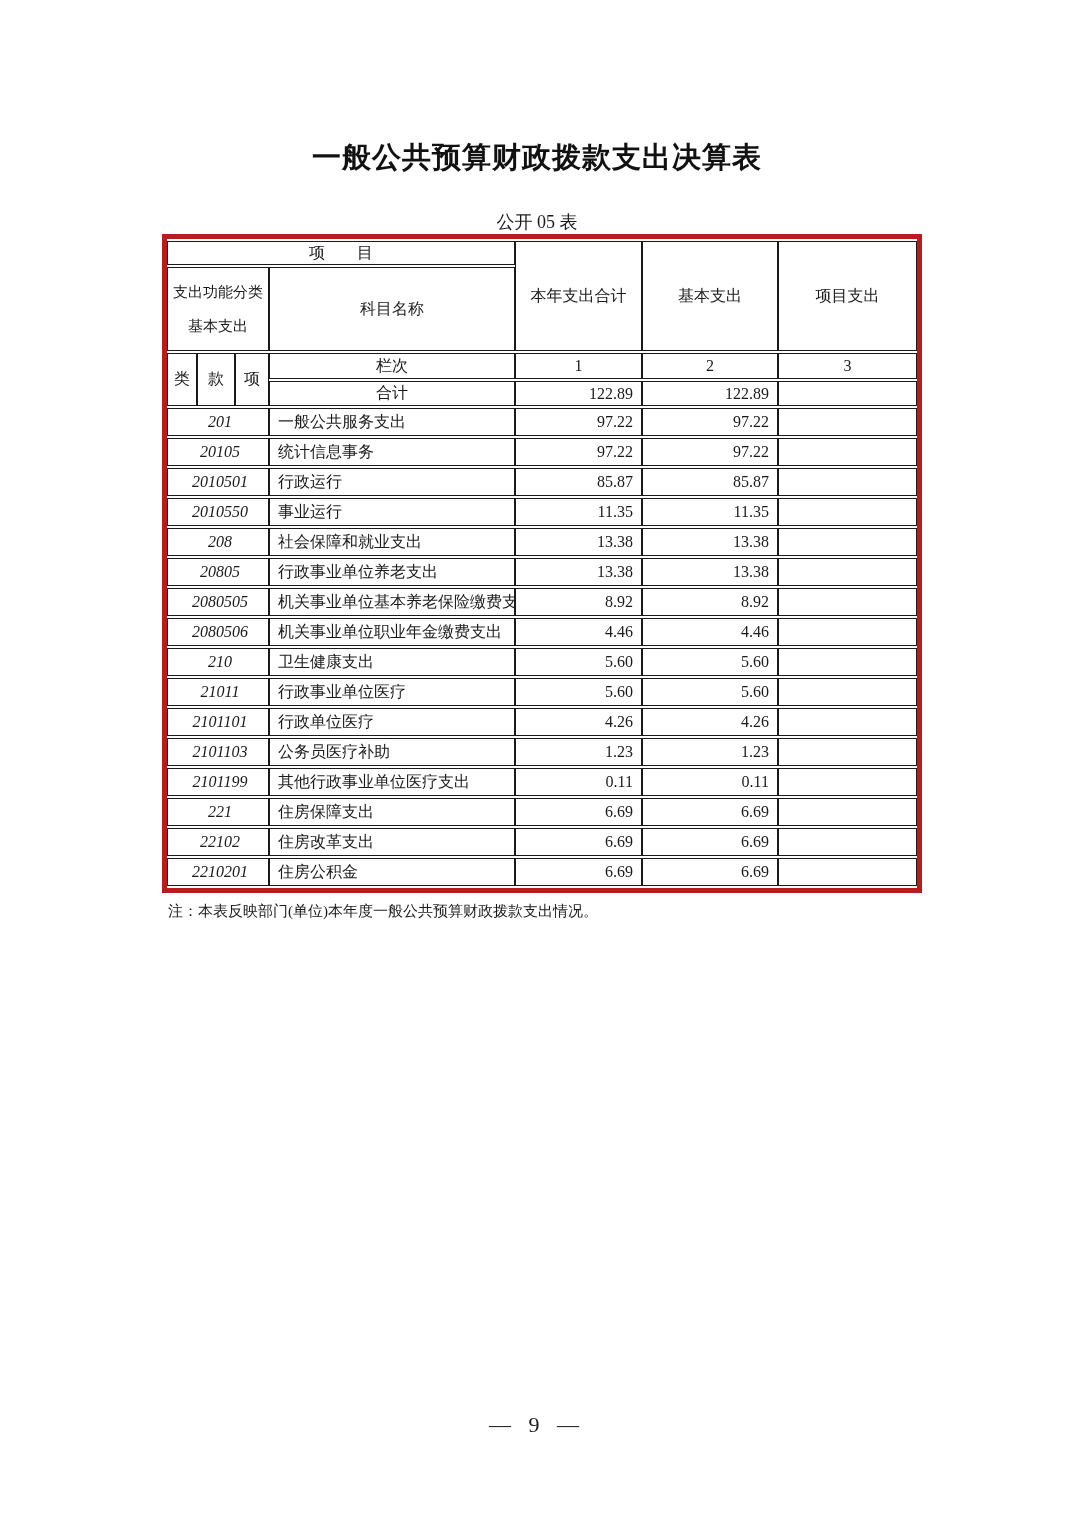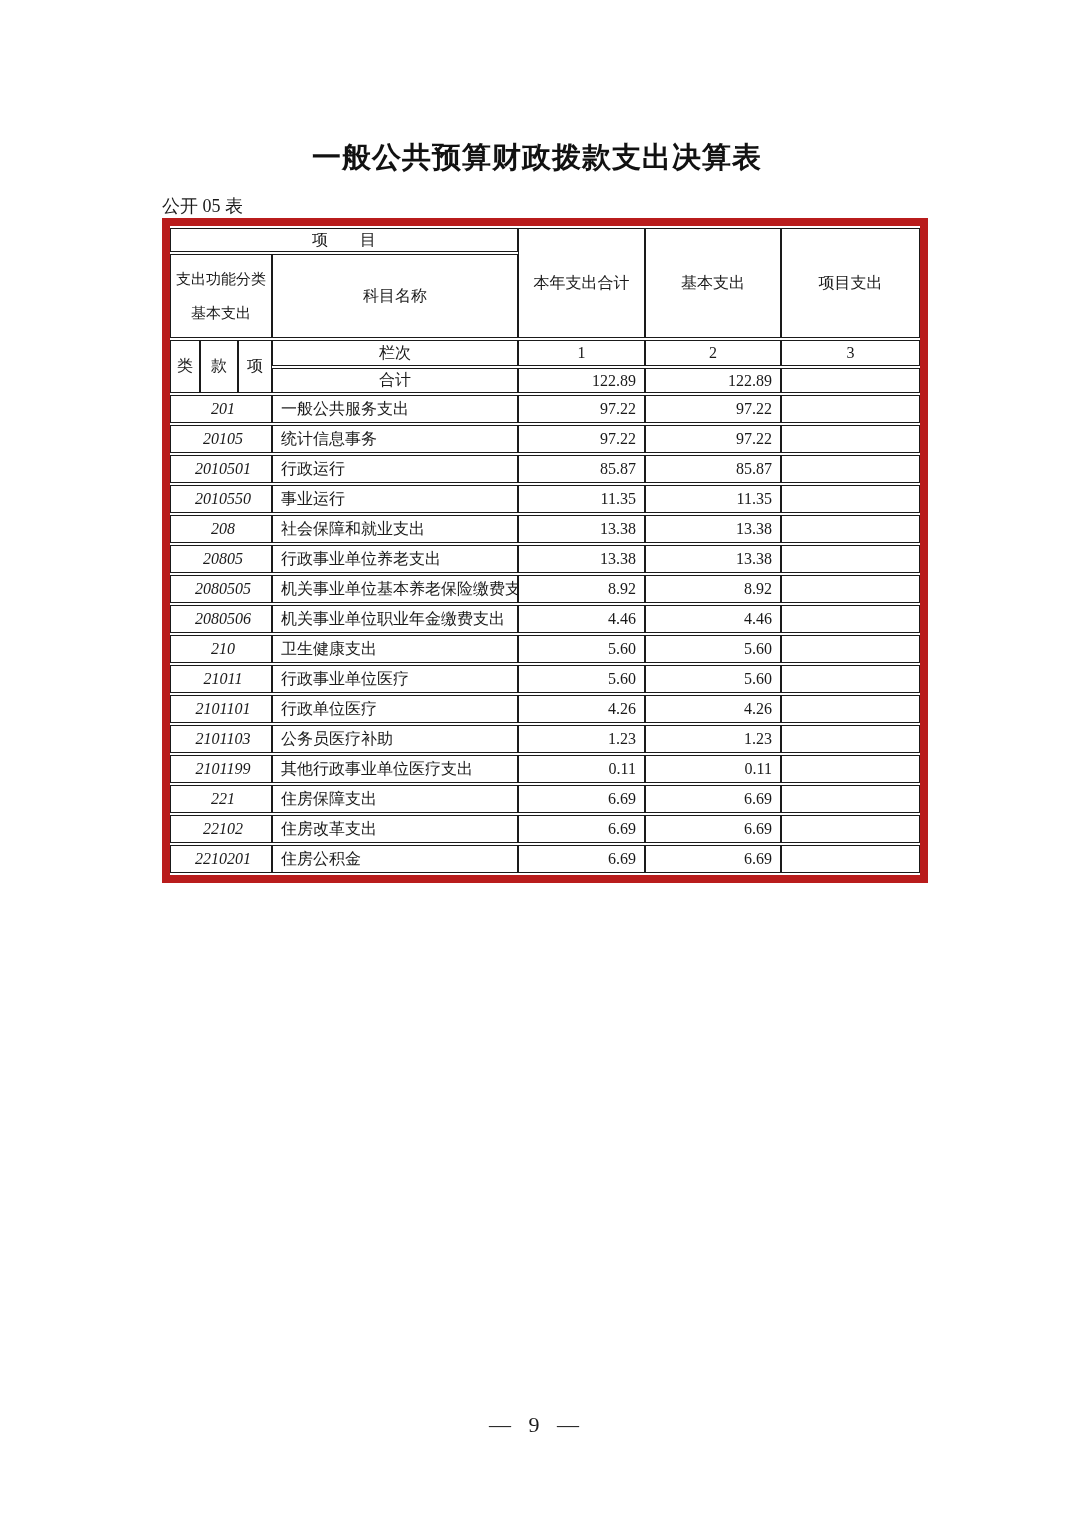--- a/index.html
+++ b/index.html
@@ -19,22 +19,22 @@
     padding-top: 138px;
     text-align: center;
     font-family: "Liberation Sans", "DejaVu Sans", sans-serif;
     font-weight: bold;
     font-size: 29px;
     letter-spacing: 1px;
     color: #111111;
   }
   .content { width: 750px; margin: 0 auto; }
   .form-label-row {
-    margin-top: 16px;
-    text-align: left;
+    margin-top: 32px;
+    text-align: center;
     font-size: 18px;
     height: 24px;
     line-height: 24px;
     font-family: Liberation Serif, serif;
   }
   .meta-row {
     position: relative;
     height: 26px;
     line-height: 26px;
     font-size: 18px;
@@ -43,21 +43,21 @@
   }
   .meta-left  { position: absolute; left: 6px; top: 0; }
   .meta-center{ position: absolute; left: 50%; top: 0; transform: translateX(-58%); }
   .meta-right { position: absolute; right: 0; top: 0; }
 
   table.budget {
     width: 750px;
     table-layout: fixed;
     border-collapse: separate;
     border-spacing: 0 2px;
-    border: 8px solid #b91c1c;
+    border: 5px solid #b91c1c;
   }
   table.budget td {
     border: 1px solid #1a1a1a;
     font-size: 16px;
     padding: 0 4px;
     overflow: hidden;
     white-space: nowrap;
     vertical-align: middle;
   }
   .c    { text-align: center; }
@@ -264,16 +264,17 @@
   <tr class="r-data">
     <td colspan="3" class="code">2210201</td>
     <td class="name">住房公积金</td>
     <td class="num">6.69</td>
     <td class="num">6.69</td>
     <td class="num"></td>
   </tr>
 </tbody>
     </table>
 
+    <div class="note">注：本表反映部门(单位)本年度一般公共预算财政拨款支出情况。</div>
   </div>
 
   <div class="page-number">— 9 —</div>
 </div>
 
 </body></html>

